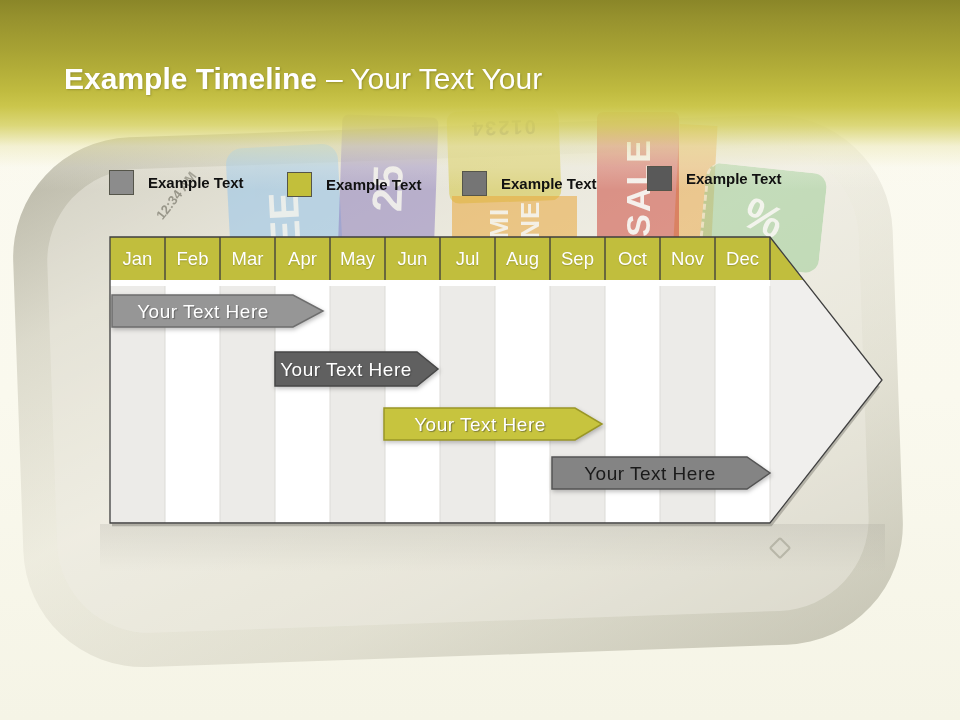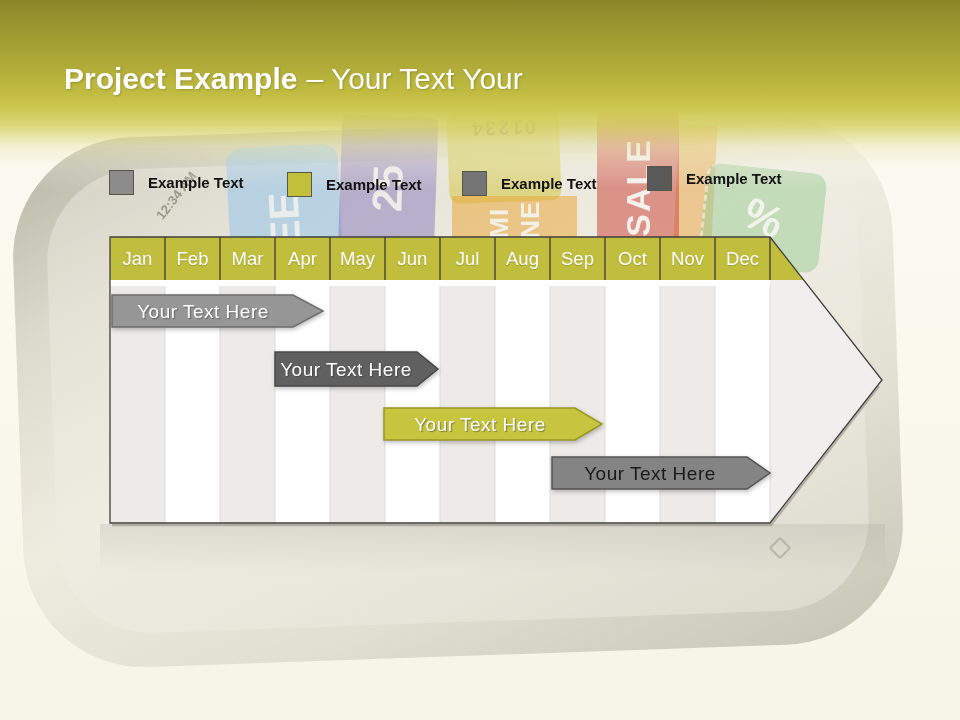--- a/index.html
+++ b/index.html
@@ -91,21 +91,21 @@
     <div class="tag tag-green" style="background-color: rgb(160, 206, 152);">
         <span>%</span>
       </div>
     <div class="phone-logo"></div>
     <div class="reflection"></div>
   </div>
 
   <div class="top-band"></div>
 
   <div class="title">
-    <span class="t-bold">Project Example</span><span class="t-rest">– Your Text Your</span>
+    <span class="t-bold">Example Timeline</span><span class="t-rest">– Your Text Your</span>
   </div>
 
   <div class="legend-item" style="left:109px;top:170px;">
     <div class="legend-swatch" style="background-color: rgb(140, 140, 140);"></div>
     <div class="legend-label">Example Text</div>
   </div>
   <div class="legend-item" style="left:287px;top:172px;">
     <div class="legend-swatch" style="background-color: rgb(194, 191, 59);"></div>
     <div class="legend-label">Example Text</div>
   </div>

